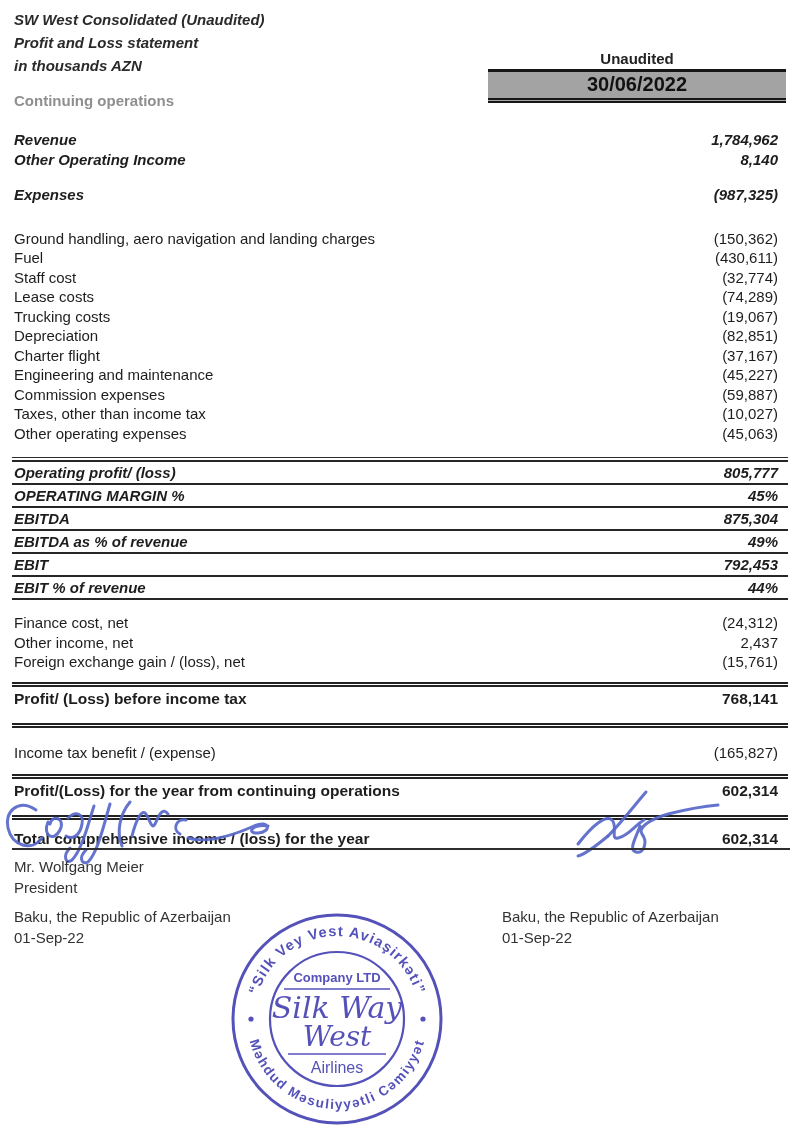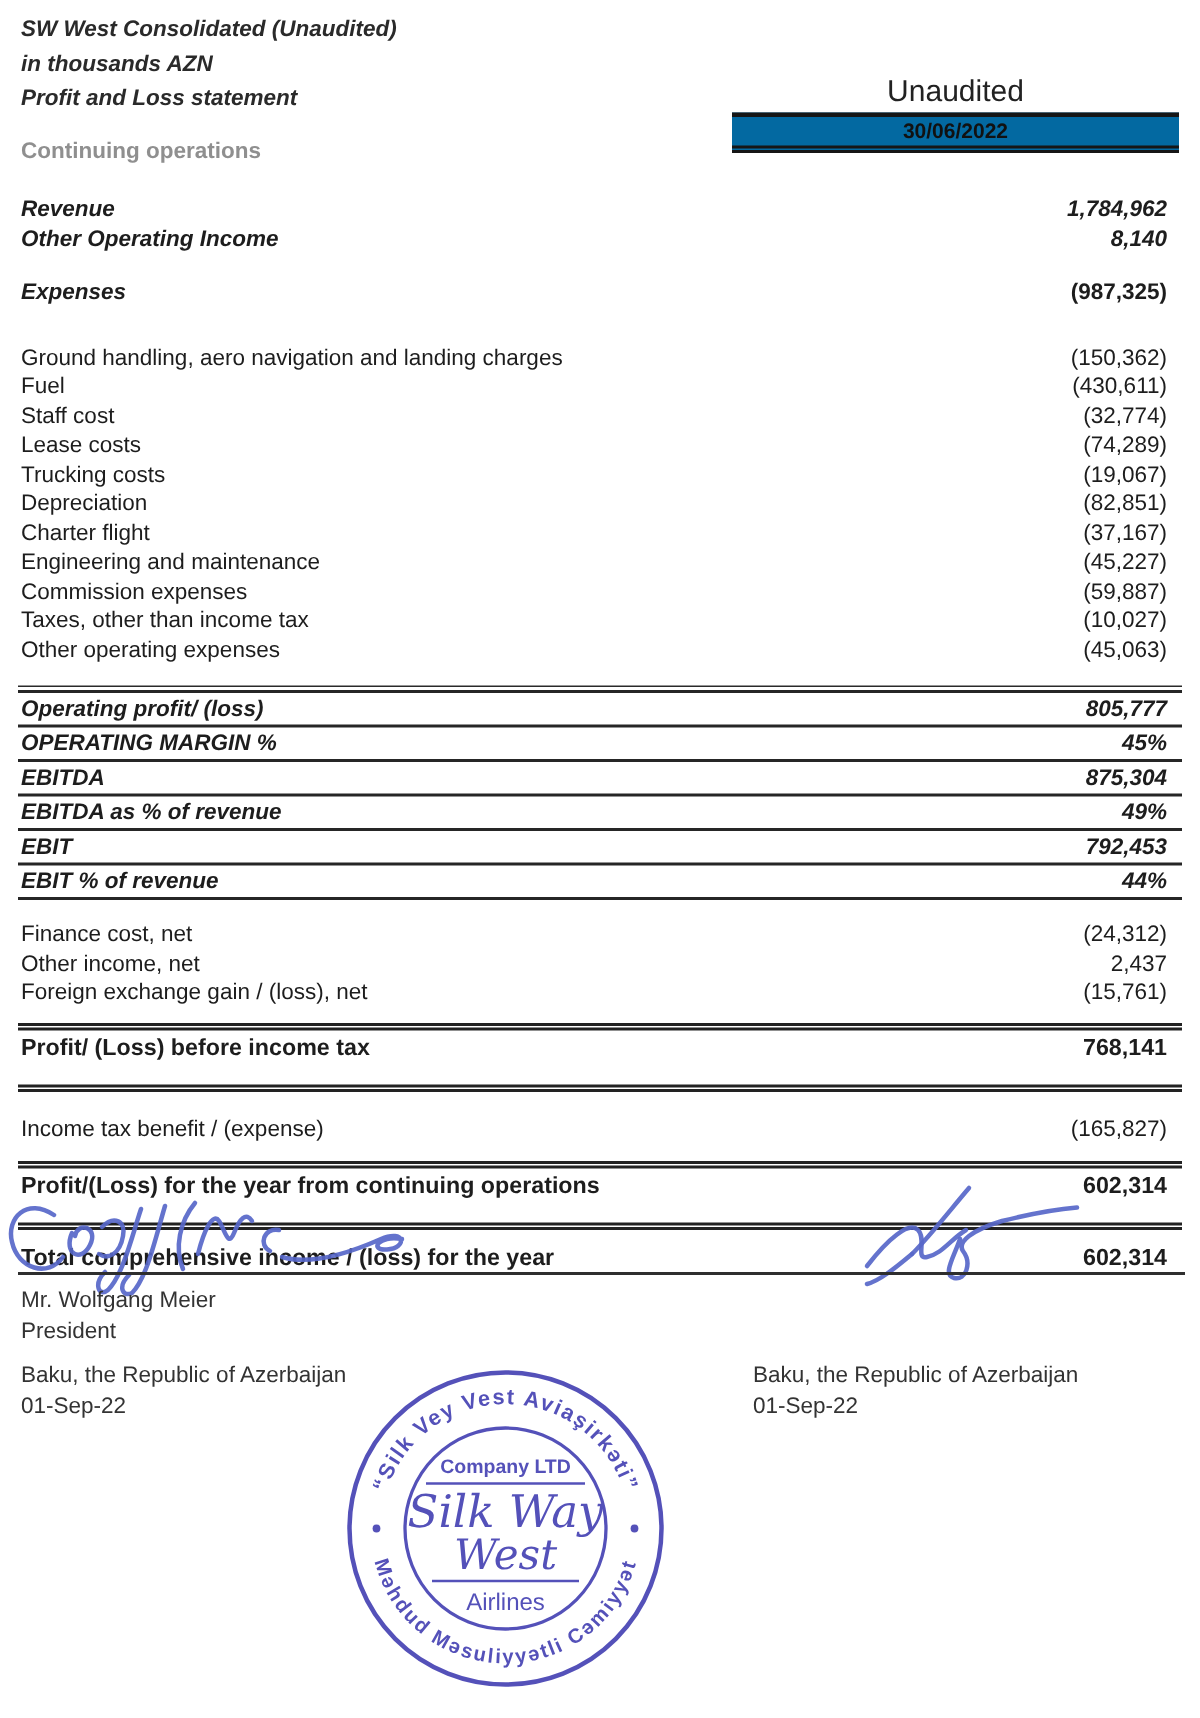--- a/index.html
+++ b/index.html
@@ -3,32 +3,32 @@
 <meta charset="utf-8">
 <style>
   html,body{margin:0;padding:0;background:#ffffff;}
   .page{
     position:relative;width:800px;height:1145px;background:#ffffff;
     font-family:"Liberation Sans", sans-serif;color:#1d1d1d;overflow:hidden;
   }
   
   .doc-titles{position:absolute;left:14px;top:8px;font-size:15px;font-weight:bold;font-style:italic;line-height:23px;color:#2a2a2a;}
   .col-header{position:absolute;left:488px;top:50px;width:298px;text-align:center;}
-  .col-header .unaudited{font-weight:normal;font-size:20px;color:#222;}
+  .col-header .unaudited{font-weight:bold;font-size:15px;color:#222;}
   .date-box{
-    margin-top:2px;background:#0369a1;
+    margin-top:2px;background:#a3a3a3;
     border-top:3px solid #161616;border-bottom:5px double #161616;
-    font-weight:bold;font-size:14px;color:#111;padding:1px 0 2px;
+    font-weight:bold;font-size:20px;color:#111;padding:1px 0 2px;
   }
   .continuing{position:absolute;left:14px;top:92px;color:#8f8f8f;font-weight:bold;font-size:15px;}
   
   .content{position:absolute;top:122px;left:0;width:800px;}
   .row{display:flex;justify-content:space-between;align-items:flex-start;font-size:15px;line-height:19.5px;padding:0 22px 0 14px;}
   .bi{font-weight:bold;font-style:italic;}
-  .b{font-weight:bold;}
+  .b{font-weight:bold;font-style:italic;}
   .row.revenue{margin-top:8px;}
   .row.expenses-total{margin-top:16px;}
   .expense-list{margin-top:24px;}
   .pre-rule{height:0;border-top:1.5px solid #2a2a2a;margin:14px 12px 2px 12px;}
   .metrics{border-top:2.5px solid #262626;margin:0 12px;}
   .metrics .row{border-bottom:2.5px solid #262626;line-height:17px;padding:2px 10px 2px 2px;font-weight:bold;font-style:italic;}
   .finance-list{margin-top:13px;}
   .total-row{
     display:flex;justify-content:space-between;align-items:baseline;
     margin:0 12px;padding:2px 10px 14px 2px;
@@ -55,22 +55,22 @@
   .stamp .ring{fill:none;stroke:#4844b4;}
   .stamp text{fill:#4844b4;}
 </style>
 </head>
 <body>
 
 <div class="page">
 
   <div class="doc-titles">
     <div>SW West Consolidated (Unaudited)</div>
+    <div>Profit and Loss statement</div>
     <div>in thousands AZN</div>
-    <div>Profit and Loss statement</div>
   </div>
 
   <div class="col-header">
     <div class="unaudited">Unaudited</div>
     <div class="date-box">30/06/2022</div>
   </div>
 
   <div class="continuing">Continuing operations</div>
 
   <div class="content">

